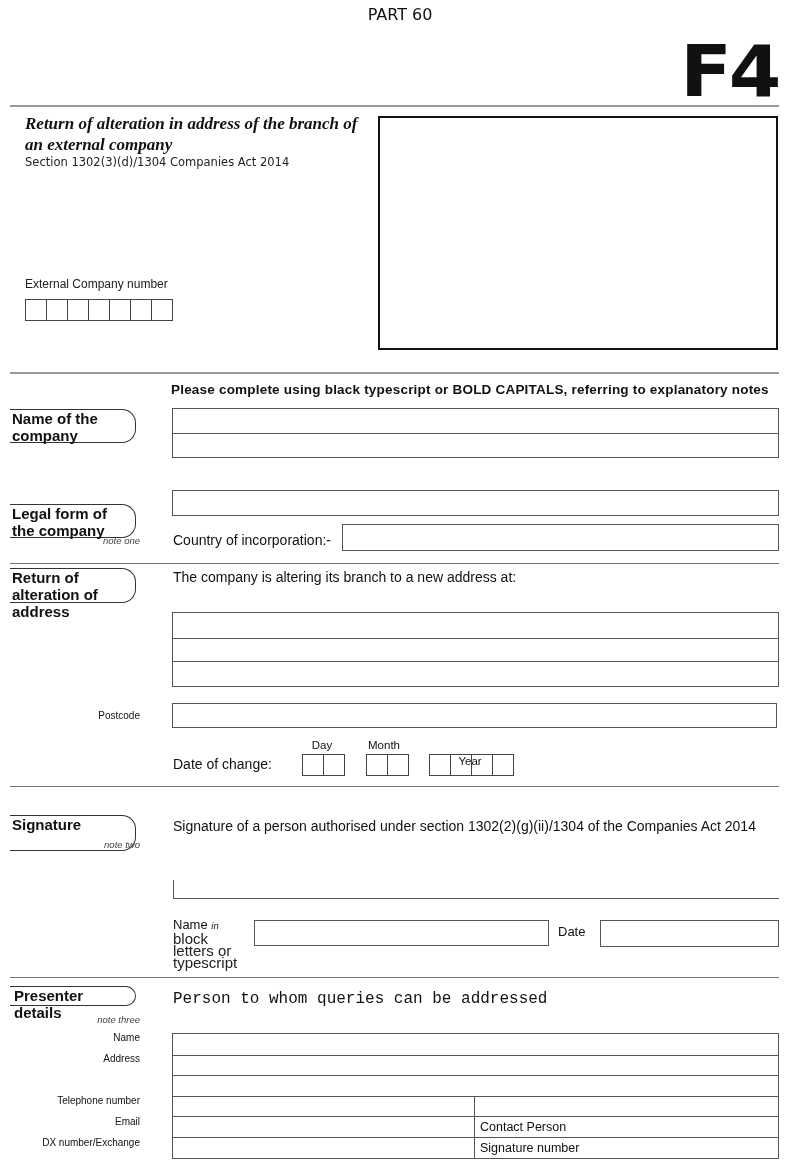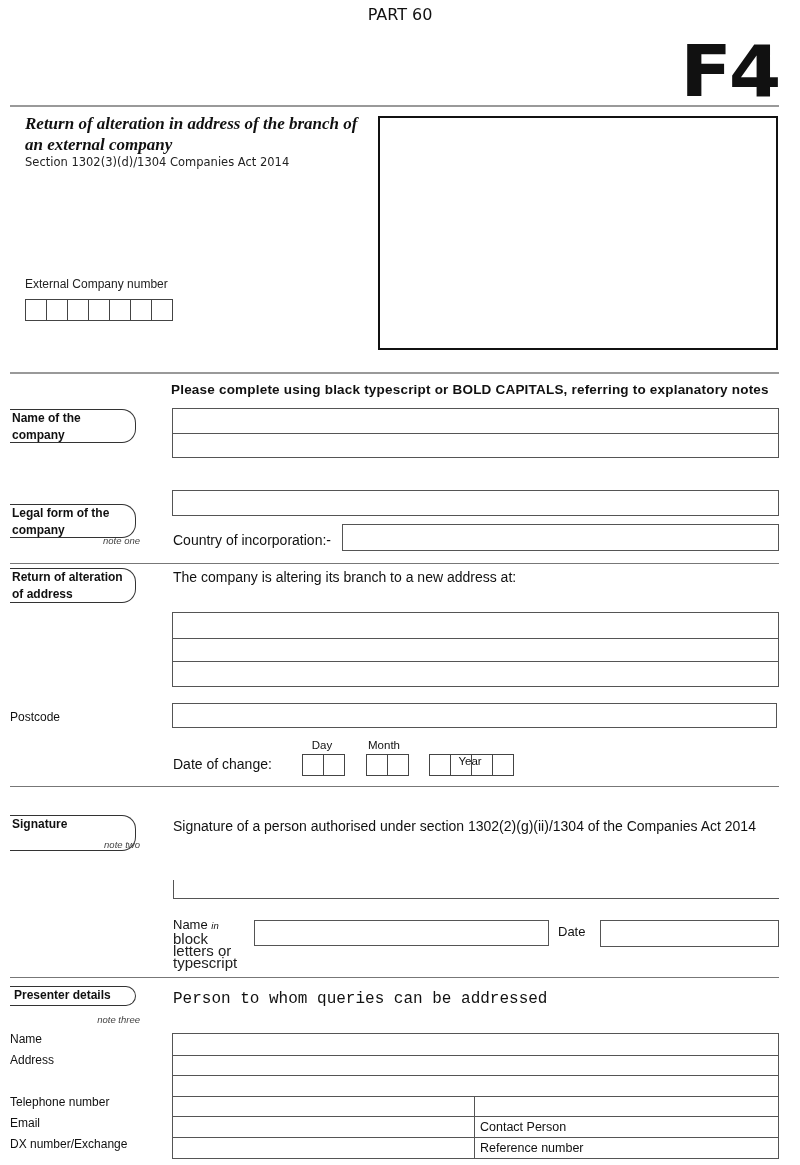--- a/index.html
+++ b/index.html
@@ -28,30 +28,30 @@
   .stamp-box {
     left: 378px; top: 116px; width: 396px; height: 230px; border: 2.5px solid #111;
   }
   .ecn-label { left: 25px; top: 277px; font-size: 12px; color: #222; }
   .ecn-boxes { left: 25px; top: 299px; display: flex; }
   .ecn-boxes .cell { width: 20px; height: 20px; border: 1px solid #444; margin-left: -1px; }
   .ecn-boxes .cell:first-child { margin-left: 0; }
   .instruction { left: 171px; top: 382px; font-size: 13.5px; font-weight: bold; color: #111; letter-spacing: 0.2px; }
   .pill {
     left: 10px; width: 126px; border: 1.5px solid #333; border-left: none;
-    border-radius: 0 14px 14px 0; font-size: 12px; font-weight: bold;
+    border-radius: 0 14px 14px 0; font-size: 15px; font-weight: bold;
     line-height: 17px; padding: 0 2px 0 2px; box-sizing: border-box; color: #111;
   }
   .note { font-size: 9.5px; font-style: italic; color: #444; text-align: right; width: 130px; left: 10px; }
   .box { border: 1px solid #555; box-sizing: border-box; background: #fff; }
   .stack { display: flex; flex-direction: column; }
   .stack .row { border-top: 1px solid #555; box-sizing: border-box; }
   .stack .row:first-child { border-top: none; }
   .lbl { font-size: 14px; color: #111; }
-  .rlbl { font-size: 12px; color: #111; width: 130px; left: 10px; }
+  .rlbl { font-size: 10px; color: #111; text-align: right; width: 130px; left: 10px; }
   .date-group { display: flex; }
   .date-group .cell { width: 20px; height: 20px; border: 1px solid #444; margin-left: -1px; }
   .date-group .cell:first-child { margin-left: 0; }
   .date-head { font-size: 11.5px; color: #111; text-align: center; }
   .sig-line { left: 173px; top: 880px; width: 606px; height: 19px; border-left: 1px solid #555; border-bottom: 1px solid #555; box-sizing: border-box; }
   .pres-grid { left: 172px; top: 1033px; width: 607px; border: 1px solid #555; box-sizing: border-box; }
   .pres-grid .prow { height: 20.6px; border-top: 1px solid #555; box-sizing: border-box; display: flex; }
   .pres-grid .prow:first-child { border-top: none; }
   .pres-grid .half { width: 302px; border-right: 1px solid #555; box-sizing: border-box; }
   .pres-grid .half2 { flex: 1; font-size: 12.5px; padding: 3px 0 0 5px; box-sizing: border-box; }
@@ -158,15 +158,15 @@
   <div class="prow"></div>
   <div class="prow">
     <div class="half"></div>
   </div>
   <div class="prow">
     <div class="half"></div>
     <div class="half2"><span>Contact Person</span></div>
   </div>
   <div class="prow">
     <div class="half"></div>
-    <div class="half2"><span>Reference number</span></div>
+    <div class="half2"><span>Signature number</span></div>
   </div>
 </div>
 
 </body></html>

